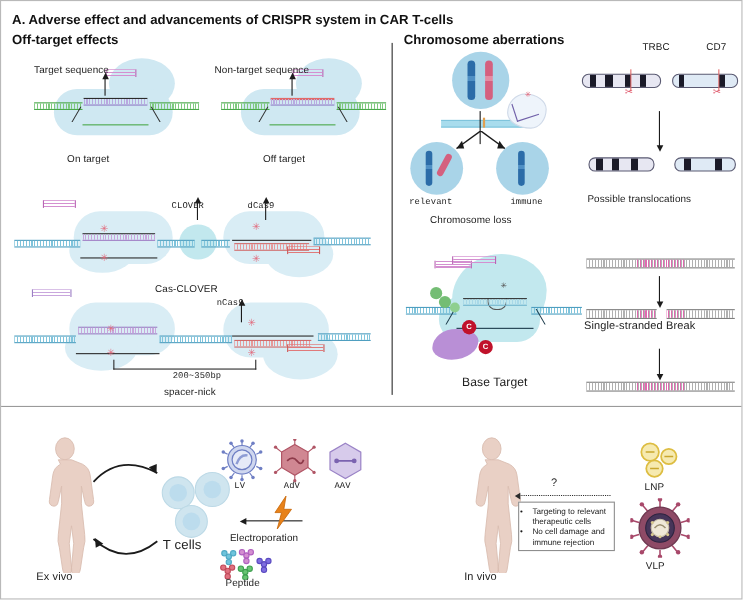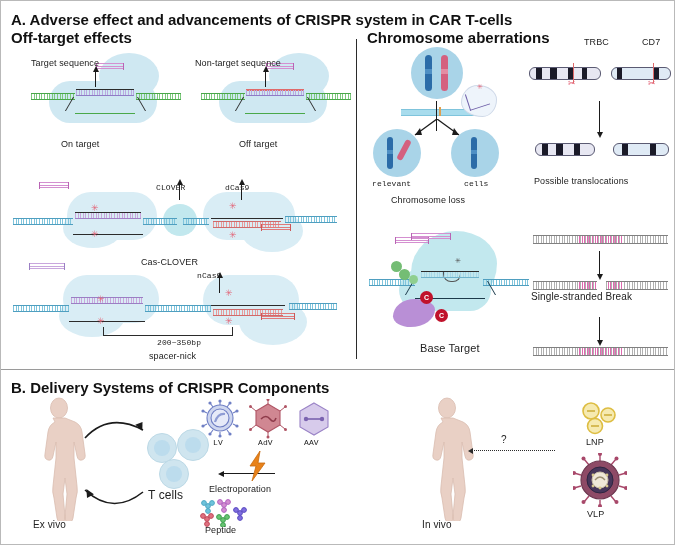--- a/index.html
+++ b/index.html
@@ -2,21 +2,21 @@
 <html><head>
 <meta charset="utf-8">
 <style>
   html,body{margin:0;padding:0;background:#ffffff;}
   body{width:675px;height:545px;position:relative;overflow:hidden;
        font-family:"Liberation Sans","DejaVu Sans",sans-serif;color:#1a1a1a;}
   .fig{position:absolute;inset:0;border:1px solid #b9b9b9;box-sizing:border-box;}
   .abs{position:absolute;}
   .lbl{position:absolute;font-size:9px;color:#222;white-space:nowrap;letter-spacing:.1px;}
   .lbl.sm{font-size:8px;font-family:Liberation Mono, monospace;}
-  .hdr{position:absolute;font-size:15px;font-weight:bold;color:#111;white-space:nowrap;}
+  .hdr{position:absolute;font-size:12px;font-weight:bold;color:#111;white-space:nowrap;}
   .divider-h{position:absolute;left:0;right:0;height:1px;background:#9a9a9a;}
   .divider-v{position:absolute;width:1px;background:#2b2b2b;}
 
   
   .dna{position:absolute;height:7px;}
   .dna .rail{position:absolute;left:0;right:0;height:1.1px;}
   .dna .rail.t{top:0;} .dna .rail.b{bottom:0;}
   .dna .rungs{position:absolute;left:0;right:0;top:1px;bottom:1px;}
   .rungs{background-image:repeating-linear-gradient(to right,currentColor 0 1px,transparent 1px 2.6px);}
 
@@ -265,21 +265,21 @@
     </svg>
 
     <div class="cell" style="left:0px;top:82px;width:48px;height:48px;"></div>
     <div class="chrom" style="left:14px;top:90px;width:6px;height:32px;background:linear-gradient(to bottom,#2b6ca8 0 40%,#4e8fc4 40% 52%,#2b6ca8 52% 100%);"></div>
     <div class="chrom" style="left:28px;top:92px;width:6px;height:22px;background:#d4607f;transform:rotate(28deg);"></div>
 
     <div class="cell" style="left:78px;top:82px;width:48px;height:48px;"></div>
     <div class="chrom" style="left:98px;top:90px;width:6px;height:32px;background:linear-gradient(to bottom,#2b6ca8 0 40%,#4e8fc4 40% 52%,#2b6ca8 52% 100%);"></div>
   </div>
   <div class="lbl sm" style="left:371px;top:178px;">relevant</div>
-  <div class="lbl sm" style="left:463px;top:178px;">cells</div>
+  <div class="lbl sm" style="left:463px;top:178px;">immune</div>
   <div class="lbl" style="left:390px;top:194px;">Chromosome loss</div>
 
   <div class="abs" style="left:528px;top:48px;width:142px;height:110px;">
     <div class="abs" style="left:0px;top:18px;width:70px;height:11px;border-radius:6px;background:#e7e7f2;border:1px solid #5a5a72;
          background-image:linear-gradient(to right,#e7e7f2 0 6px,#1a1a28 6px 12px,#e7e7f2 12px 20px,#1a1a28 20px 27px,#e7e7f2 27px 38px,#1a1a28 38px 44px,#e7e7f2 44px 52px,#1a1a28 52px 57px,#e7e7f2 57px 70px);"></div>
     <div class="abs" style="left:44px;top:14px;width:1.4px;height:20px;background:#e06a6a;"></div>
     <div class="scissors" style="left:39px;top:30px;">✂</div>
 
     <div class="abs" style="left:82px;top:18px;width:58px;height:11px;border-radius:6px;background:#dfeaf5;border:1px solid #5a5a72;
          background-image:linear-gradient(to right,#dfeaf5 0 5px,#1a1a28 5px 10px,#dfeaf5 10px 42px,#1a1a28 42px 47px,#dfeaf5 47px 58px);"></div>
@@ -376,21 +376,20 @@
       <div class="rail t" style="background:#808080;"></div>
         <div class="rail b" style="background:#808080;"></div>
         <div class="rungs"></div>
     </div>
     <div class="abs" style="left:46px;top:116px;width:44px;height:9px;color:#e06ab0;">
       <div class="rungs" style="position:absolute;inset:1px 0;"></div>
     </div>
   </div>
   <div class="lbl" style="left:530px;top:290px;font-size:10px;">Single-stranded Break</div>
 
-  <div class="hdr" style="left:10px;top:378px;">B. Delivery Systems of CRISPR Components</div>
 
   <svg class="body-fig" style="left:20px;top:396px;width:76px;height:124px;" viewBox="0 0 76 124">
     <g fill="#e9d0c5" stroke="#d9bdb0" stroke-width="0.8">
       <ellipse cx="38" cy="11" rx="8.5" ry="10"></ellipse>
       <path d="M32 21 h12 l10 4 q6 3 7 10 l3 22 q1 5 -3 6 q-4 1 -5 -4 l-3 -14 v16 l3 28 q1 6 -1 12 l-3 20 q-1 5 -5 4 q-4 -1 -3 -6 l2 -22 l-2 -16 l-2 16 l2 22 q1 5 -3 6 q-4 1 -5 -4 l-3 -20 q-2 -6 -1 -12 l3 -28 v-16 l-3 14 q-1 5 -5 4 q-4 -1 -3 -6 l3 -22 q1 -7 7 -10 z"></path>
     </g>
   </svg>
   <div class="lbl" style="left:32px;top:518px;font-size:10px;">Ex vivo</div>
 
   <svg class="abs" style="left:78px;top:415px;width:86px;height:100px;" viewBox="0 0 86 100">
@@ -525,20 +524,26 @@
     <g fill="#e9d0c5" stroke="#d9bdb0" stroke-width="0.8">
       <ellipse cx="38" cy="11" rx="8.5" ry="10"></ellipse>
       <path d="M32 21 h12 l10 4 q6 3 7 10 l3 22 q1 5 -3 6 q-4 1 -5 -4 l-3 -14 v16 l3 28 q1 6 -1 12 l-3 20 q-1 5 -5 4 q-4 -1 -3 -6 l2 -22 l-2 -16 l-2 16 l2 22 q1 5 -3 6 q-4 1 -5 -4 l-3 -20 q-2 -6 -1 -12 l3 -28 v-16 l-3 14 q-1 5 -5 4 q-4 -1 -3 -6 l3 -22 q1 -7 7 -10 z"></path>
     </g>
   </svg>
   <div class="lbl" style="left:421px;top:518px;font-size:10px;">In vivo</div>
 
   <div class="lbl" style="left:500px;top:433px;font-size:10px;">?</div>
   <div class="dots" style="left:471px;top:449px;width:83px;"></div>
 
+  <div class="infobox" style="left:470px;top:455px;width:86px;">
+    <ul>
+      <li>Targeting to relevant therapeutic cells</li>
+      <li>No cell damage and immune rejection</li>
+    </ul>
+  </div>
 
   <div class="abs" style="left:578px;top:400px;width:42px;height:34px;">
     <svg viewBox="0 0 42 34" style="width:42px;height:34px;">
       <g fill="#f6eab0" stroke="#ddbd42" stroke-width="1.6">
         <circle cx="12" cy="10" r="8"></circle>
           <circle cx="29" cy="14" r="7"></circle>
           <circle cx="16" cy="25" r="7.5"></circle>
       </g>
       <g stroke="#c9a72e" stroke-width="1.4">
         <line x1="8" y1="10" x2="16" y2="10"></line>

